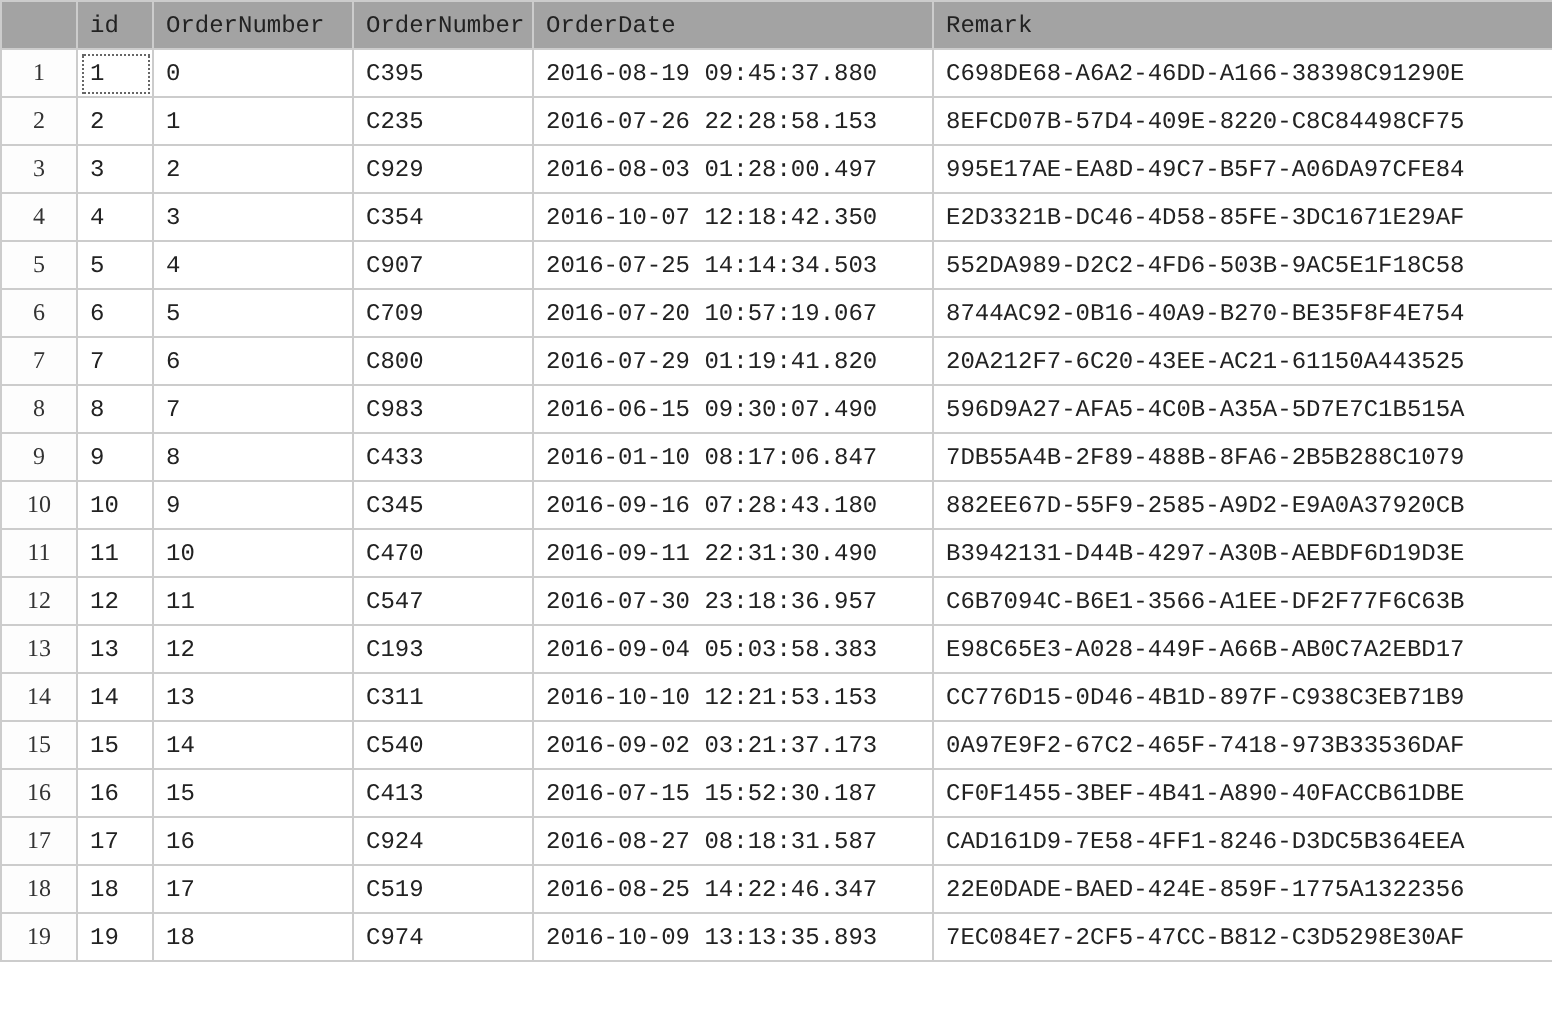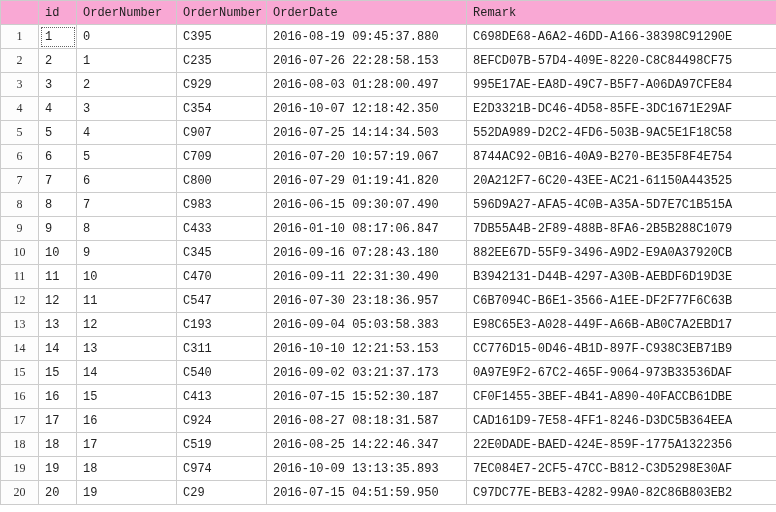--- a/index.html
+++ b/index.html
@@ -18,21 +18,21 @@
   th, td {
     border: 1px solid #ccc;
     padding: 4px 6px;
     text-align: left;
     white-space: nowrap;
     overflow: hidden;
     height: 24px;
     font-weight: normal;
   }
   th {
-    background: #f9a8d4;
+    background: #a3a3a3;
     font-family: Consolas, "Courier New", monospace;
   }
   td {
     font-family: Consolas, "Courier New", monospace;
     background: #fff;
   }
   .rowhdr {
     background: #fdfdfd;
     text-align: center;
     font-family: "SimSun", serif;
@@ -143,21 +143,21 @@
         <td>C433</td>
         <td>2016-01-10 08:17:06.847</td>
         <td>7DB55A4B-2F89-488B-8FA6-2B5B288C1079</td>
       </tr>
       <tr>
         <td class="rowhdr">10</td>
         <td>10</td>
         <td>9</td>
         <td>C345</td>
         <td>2016-09-16 07:28:43.180</td>
-        <td>882EE67D-55F9-3496-A9D2-E9A0A37920CB</td>
+        <td>882EE67D-55F9-2585-A9D2-E9A0A37920CB</td>
       </tr>
       <tr>
         <td class="rowhdr">11</td>
         <td>11</td>
         <td>10</td>
         <td>C470</td>
         <td>2016-09-11 22:31:30.490</td>
         <td>B3942131-D44B-4297-A30B-AEBDF6D19D3E</td>
       </tr>
       <tr>
@@ -183,21 +183,21 @@
         <td>C311</td>
         <td>2016-10-10 12:21:53.153</td>
         <td>CC776D15-0D46-4B1D-897F-C938C3EB71B9</td>
       </tr>
       <tr>
         <td class="rowhdr">15</td>
         <td>15</td>
         <td>14</td>
         <td>C540</td>
         <td>2016-09-02 03:21:37.173</td>
-        <td>0A97E9F2-67C2-465F-9064-973B33536DAF</td>
+        <td>0A97E9F2-67C2-465F-7418-973B33536DAF</td>
       </tr>
       <tr>
         <td class="rowhdr">16</td>
         <td>16</td>
         <td>15</td>
         <td>C413</td>
         <td>2016-07-15 15:52:30.187</td>
         <td>CF0F1455-3BEF-4B41-A890-40FACCB61DBE</td>
       </tr>
       <tr>
@@ -217,22 +217,14 @@
         <td>22E0DADE-BAED-424E-859F-1775A1322356</td>
       </tr>
       <tr>
         <td class="rowhdr">19</td>
         <td>19</td>
         <td>18</td>
         <td>C974</td>
         <td>2016-10-09 13:13:35.893</td>
         <td>7EC084E7-2CF5-47CC-B812-C3D5298E30AF</td>
       </tr>
-      <tr>
-        <td class="rowhdr">20</td>
-        <td>20</td>
-        <td>19</td>
-        <td>C29</td>
-        <td>2016-07-15 04:51:59.950</td>
-        <td>C97DC77E-BEB3-4282-99A0-82C86B803EB2</td>
-      </tr>
     </tbody>
 </table>
 
 </body></html>

